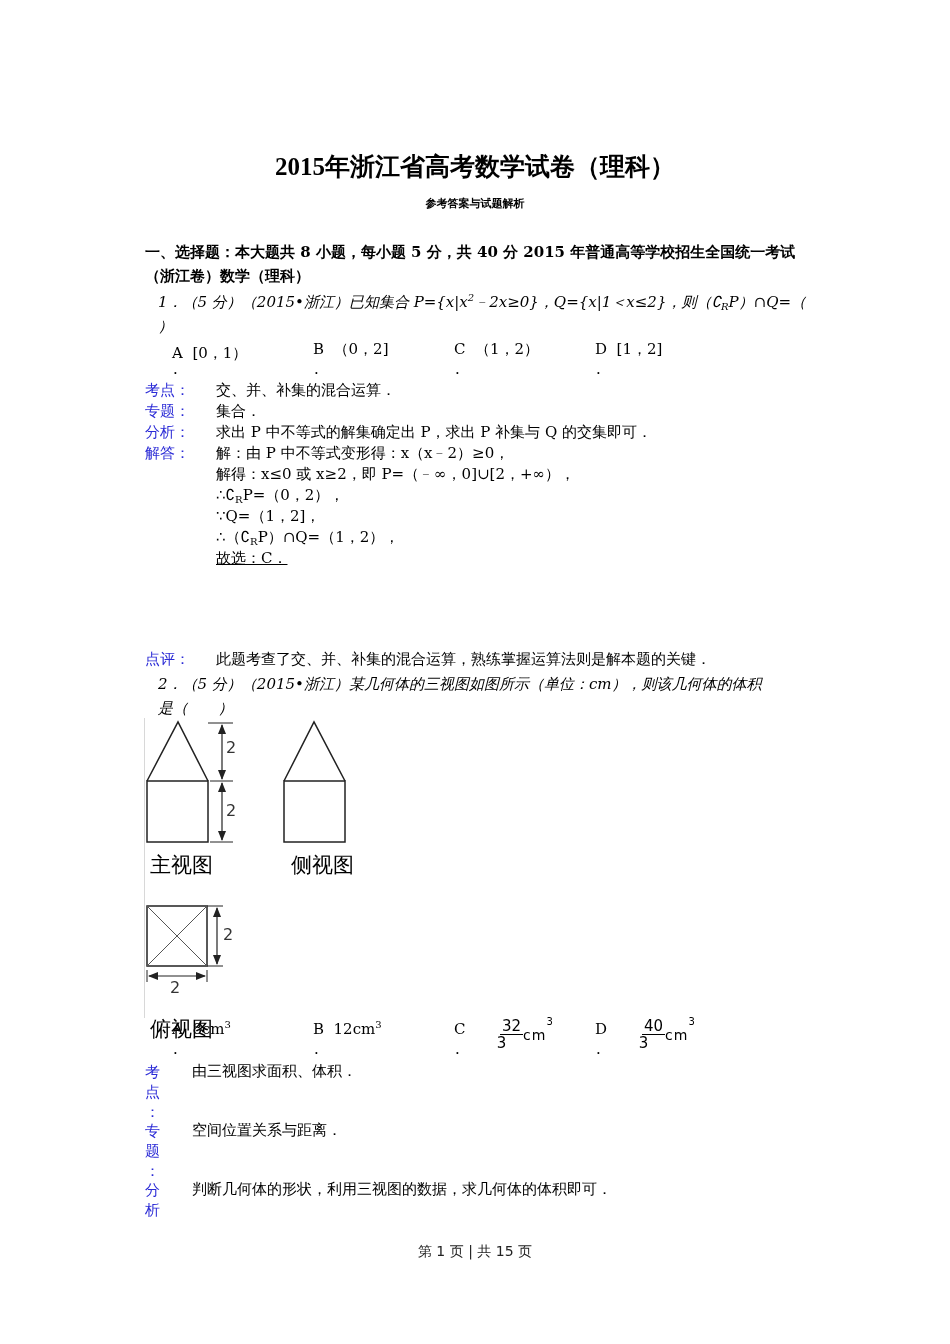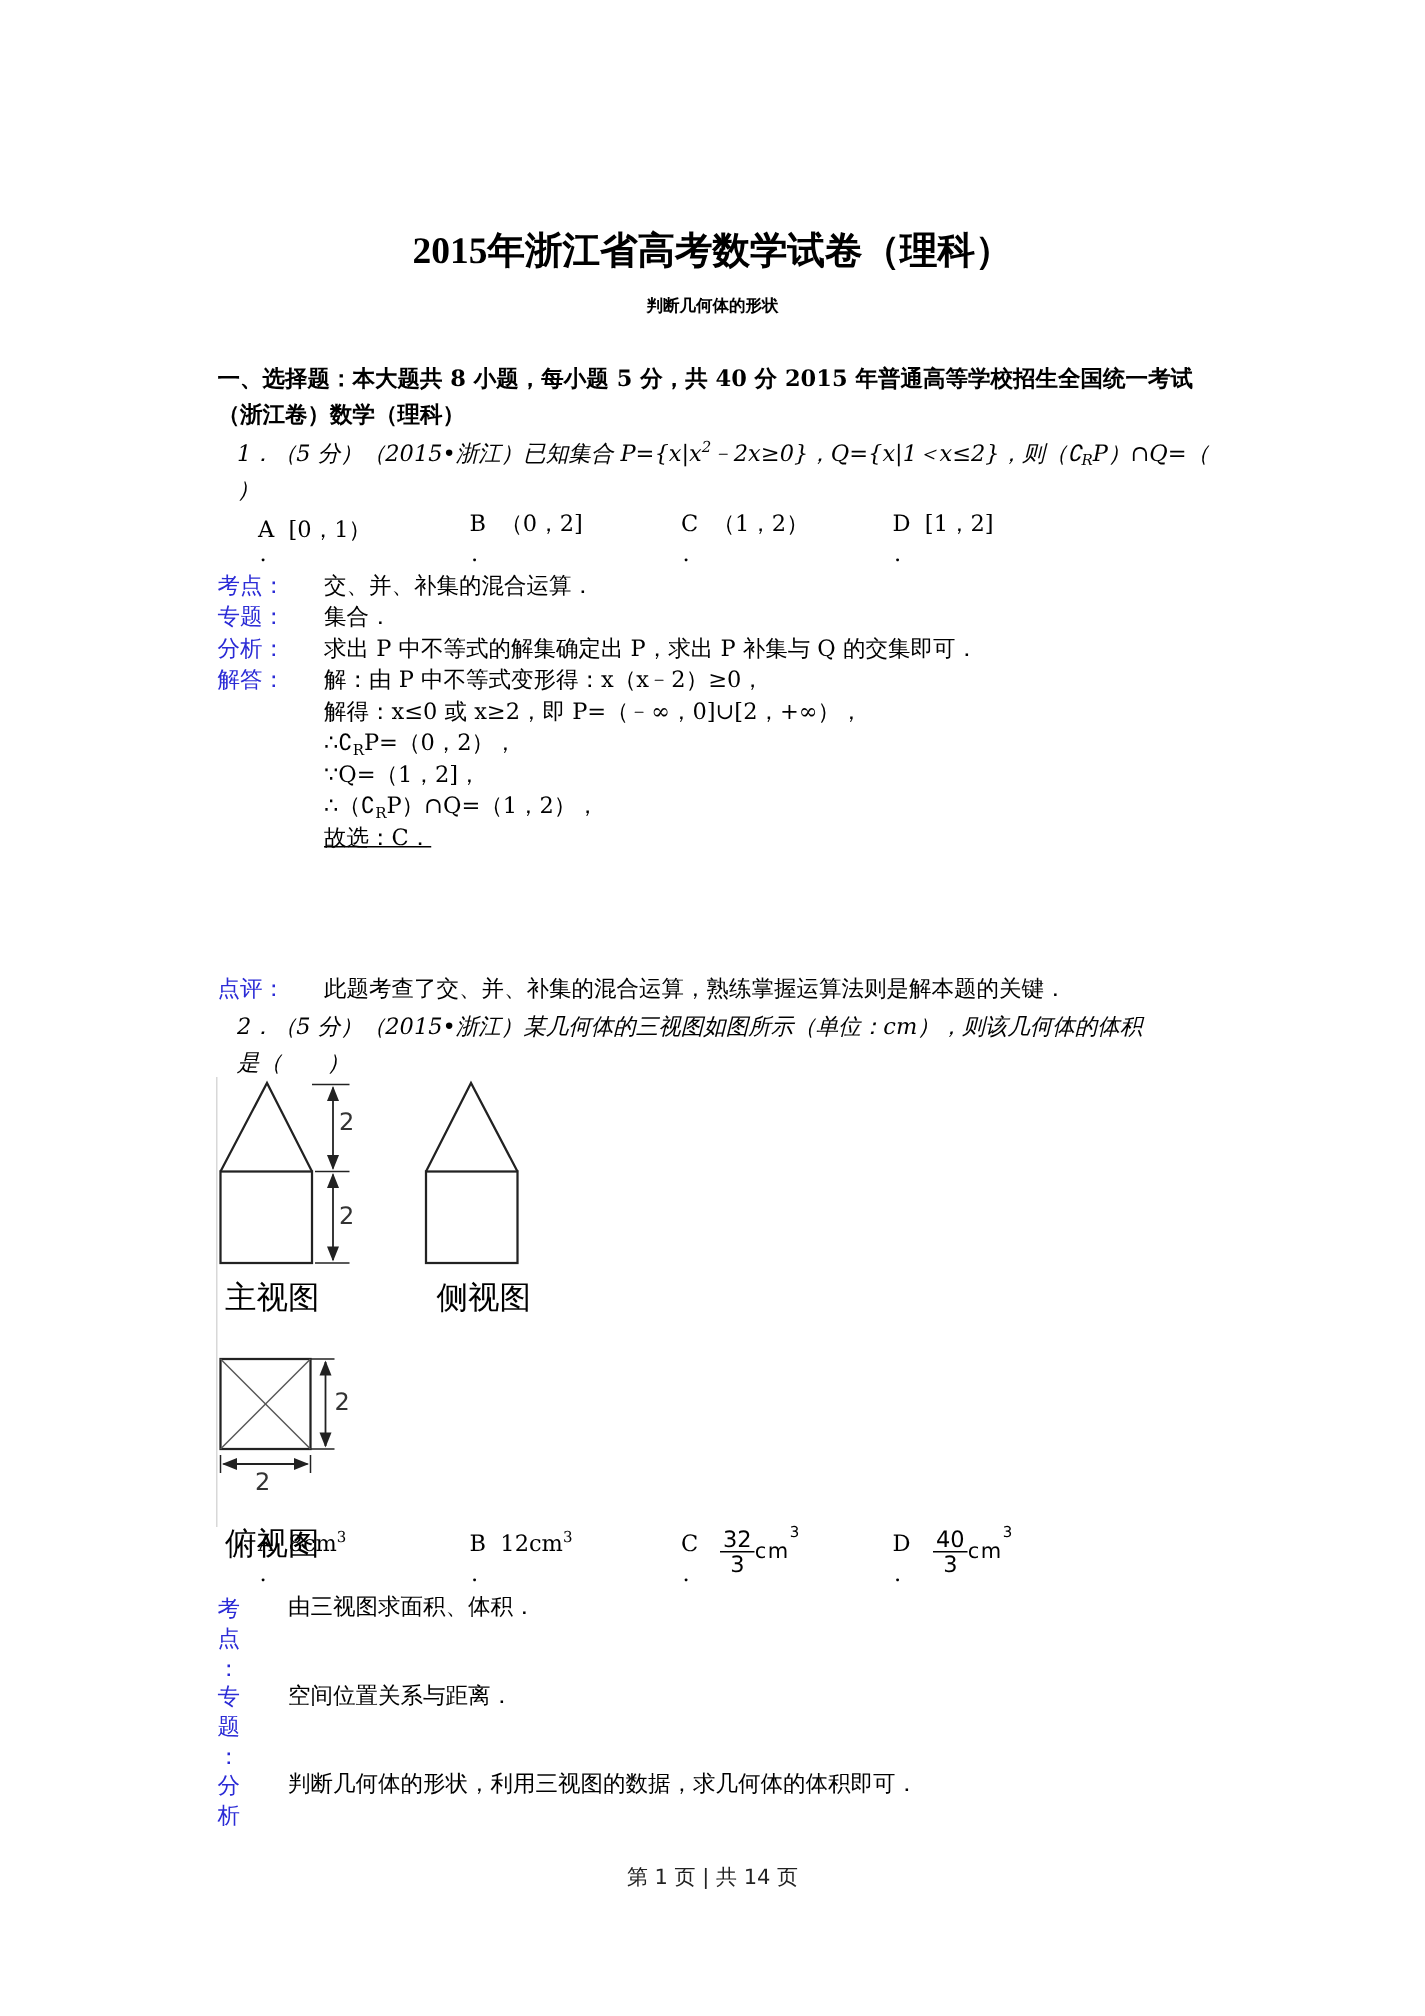--- a/index.html
+++ b/index.html
@@ -13,32 +13,32 @@
   .q { left:158px; font-size:15px; line-height:24px; width:650px; white-space:normal;font-style:italic; }
   .opt { font-size:15px; }
   .optdot { font-size:15px; }
   .lbl { color:#2b2bd6; font-size:15px; left:145px; }
   .txt { font-size:15px; left:216px; }
   .txt2 { font-size:15px; left:192px; }
   .vlbl { color:#2b2bd6; font-size:15px; left:145px; width:20px; white-space:normal; line-height:20px; }
   sup { font-size:10px; vertical-align:6px; line-height:0; }
   sub { font-size:10px; vertical-align:-3px; line-height:0; }
   .frac { display:inline-block; text-align:center; vertical-align:middle; font-family:"DejaVu Sans","Liberation Sans",sans-serif; font-size:15px; }
-  .frac .num { display:block; border-bottom:1px solid #000; padding:0 2px; line-height:16px; }
+  .frac .num { display:block; border-bottom:1px solid #000; padding:0 2px; line-height:16px;margin-left:20px; }
   .frac .den { display:block; line-height:16px; }
   .unit { font-family:"DejaVu Sans","Liberation Sans",sans-serif; font-size:14px; vertical-align:middle; letter-spacing:1px; }
   .footer { left:0; width:950px; top:1243px; text-align:center; font-size:14px;
             font-family:"DejaVu Sans","Liberation Sans",sans-serif; color:#222; }
   .figlabel { font-family:"DejaVu Sans","Liberation Sans",sans-serif; font-size:21px; }
 </style>
 </head>
 <body>
 
 <div class="abs title">2015年浙江省高考数学试卷（理科）</div>
-<div class="abs subtitle">判断几何体的形状</div>
+<div class="abs subtitle">参考答案与试题解析</div>
 
 <div class="abs section" style="top:240px;">一、选择题：本大题共 8 小题，每小题 5 分，共 40 分 2015 年普通高等学校招生全国统一考试（浙江卷）数学（理科）</div>
 
 <div class="abs q" style="top:290px;">
   <span>1．</span><span>（5 分）（2015•浙江）已知集合 P={x|x</span><sup>2</sup><span>﹣2x≥0}，Q={x|1＜x≤2}，则（∁</span><sub>R</sub><span>P）∩Q=（</span><br>
   <span>）</span>
 </div>
 
 <div>
   <div class="abs opt" style="left:172px; top:344px;"><span>A</span>&nbsp;&nbsp;<span>[0，1）</span></div>
@@ -157,13 +157,13 @@
   </div>
   <div class="abs txt2" style="top:1121px;">空间位置关系与距离．</div>
 
   <div class="abs vlbl" style="top:1180px;">
     <div>分</div>
     <div>析</div>
   </div>
   <div class="abs txt2" style="top:1180px;">判断几何体的形状，利用三视图的数据，求几何体的体积即可．</div>
 </div>
 
-<div class="abs footer">第 1 页 | 共 14 页</div>
+<div class="abs footer">第 1 页 | 共 15 页</div>
 
 </body></html>

